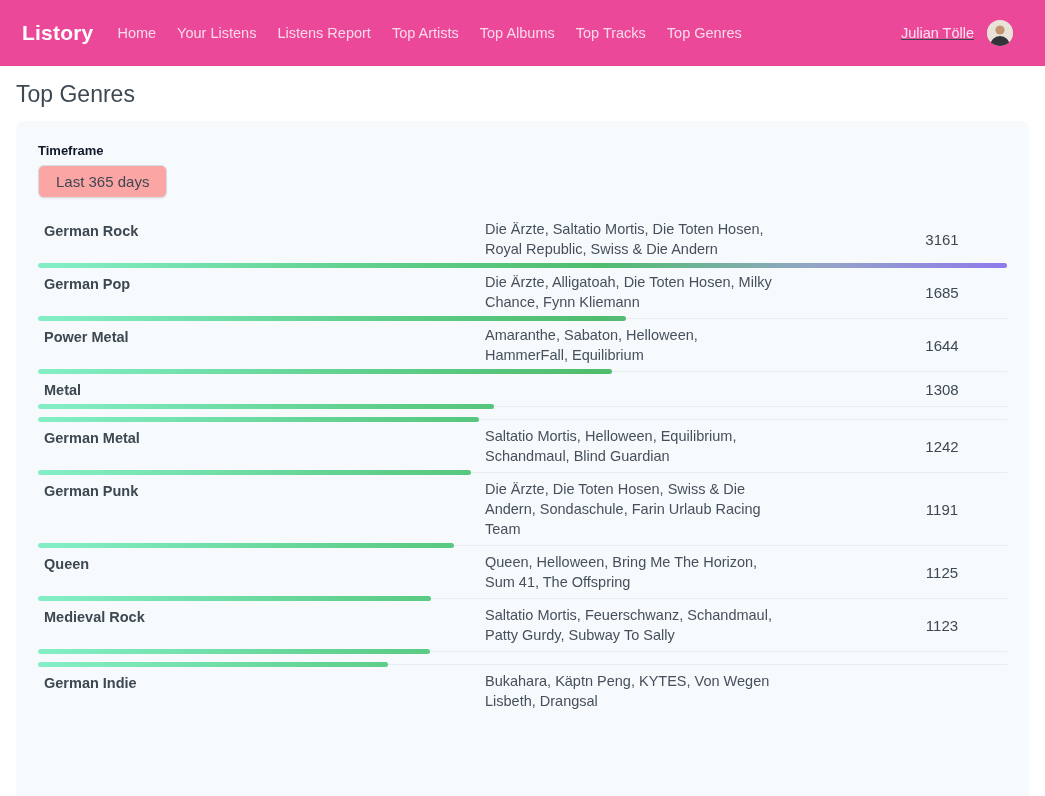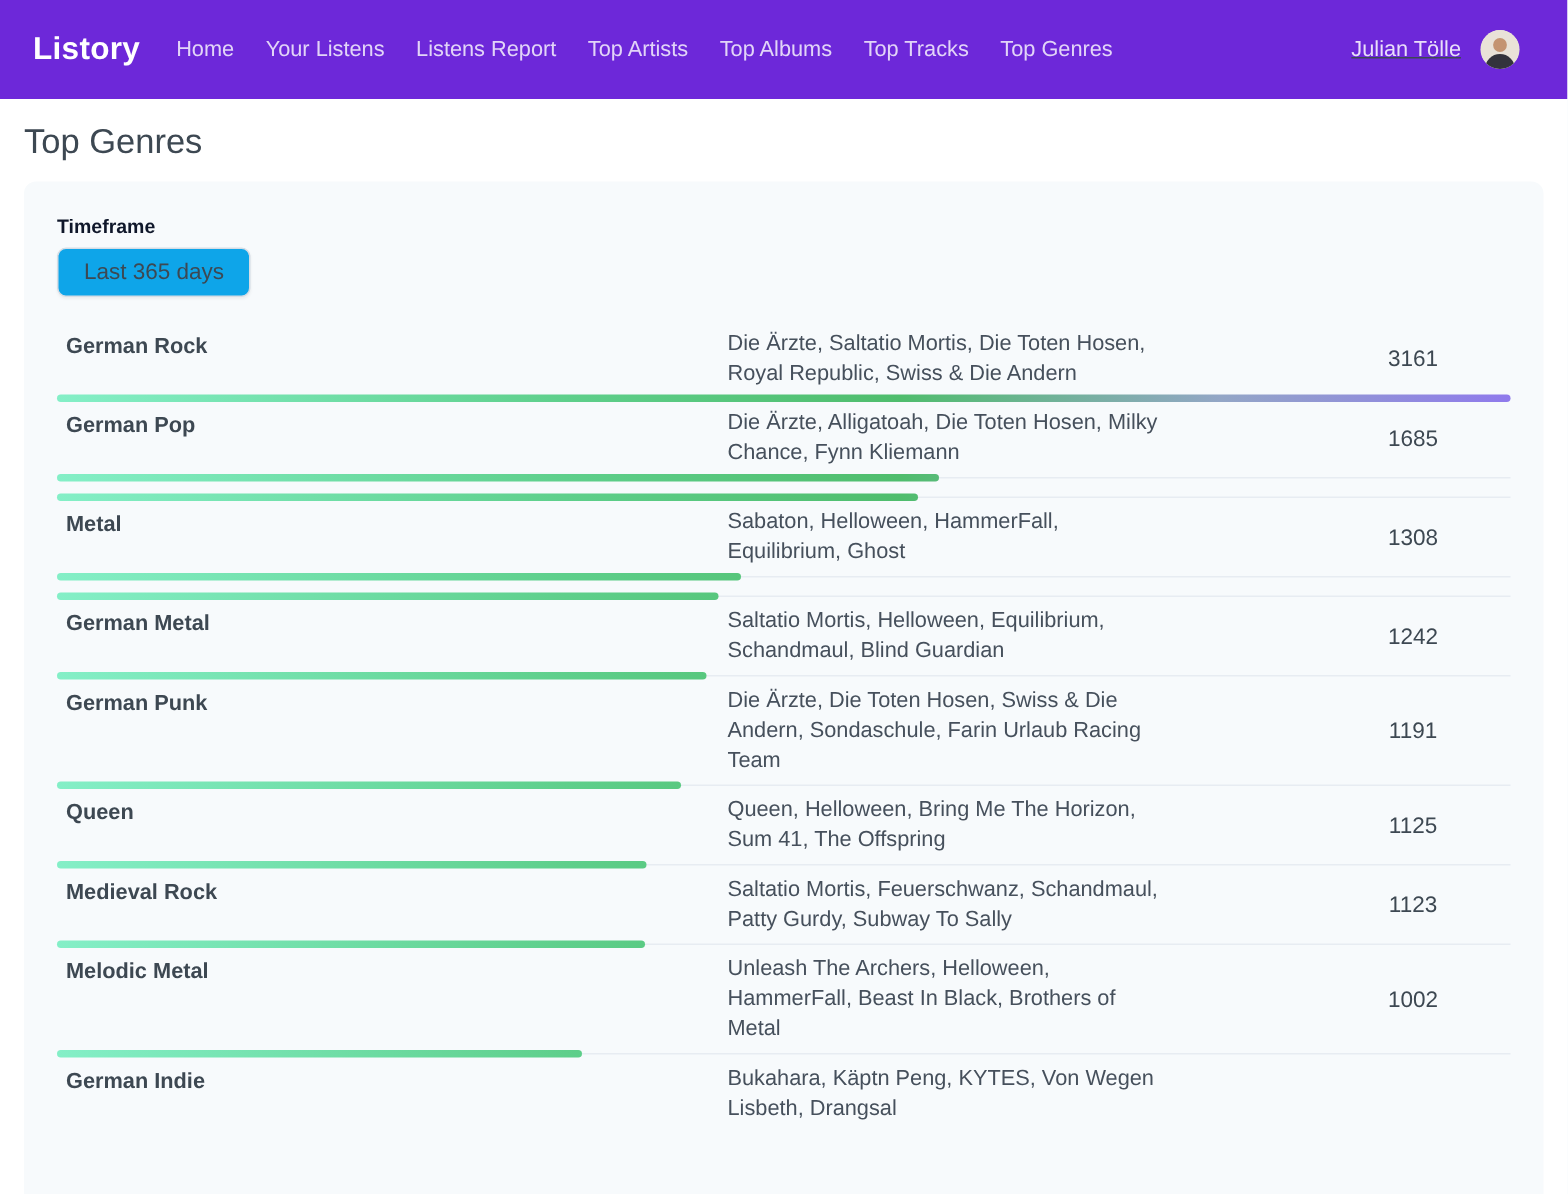--- a/index.html
+++ b/index.html
@@ -6,21 +6,21 @@
   html,body { margin:0; padding:0; }
   body {
     width:1045px; height:796px; overflow:hidden;
     background:#ffffff;
     font-family:"Liberation Sans", sans-serif;
     color:#3d4852;
   }
 
   
   .navbar {
-    height:66px; background:#6d28d9;
+    height:66px; background:#ec4899;
     display:flex; align-items:center;
     padding:0 32px 0 22px;
   }
   .brand {
     color:#ffffff; font-size:21px; font-weight:700;
     letter-spacing:.2px; margin-right:24px; cursor:pointer;
   }
   .nav-links { display:flex; gap:21px; flex:1; align-items:center;text-align:center; }
   .nav-link {
     color:rgba(255,255,255,.8); font-size:14.5px; cursor:pointer;
@@ -39,21 +39,21 @@
     font-size:23px; font-weight:500; color:#3d4852;
     margin:15px 16px 13px 16px;
   }
   .card {
     margin:0 16px; background:#f7fafc; border-radius:8px;
     padding:22px 22px 30px 22px; min-height:700px;
   }
 
   .tf-label { font-size:13px; color:#0f172a; margin-bottom:7px;font-weight:bold; }
   .tf-select {
-    display:inline-block; background:#0ea5e9;
+    display:inline-block; background:#fca5a5;
     border:1px solid #d6dde5; border-radius:6px;
     padding:7px 17px; font-size:15px; color:#3d4852;
     box-shadow:0 1px 2px rgba(0,0,0,.05); cursor:pointer;
   }
 
   
   .genres-table { margin-top:17px; }
   .genre-row { padding-top:4px; }
   .row-grid {
     display:grid; grid-template-columns:441px 293px 1fr 130px;
@@ -129,29 +129,33 @@
       <div class="genre-name">German Pop</div>
       <div class="genre-artists">Die Ärzte, Alligatoah, Die Toten Hosen, Milky Chance, Fynn Kliemann</div>
       <div class="genre-count">1685</div>
     </div>
     <div class="bar-track">
       <div class="bar-fill" style="width: 60.677%; background-image: linear-gradient(90deg, rgb(132, 239, 199) 0%, rgb(94, 207, 139) 35%, rgb(79, 189, 109) 58%, rgb(147, 166, 198) 80%, rgb(143, 122, 236) 100%); background-size: 164.807% 100%;"></div>
     </div>
   </div>
 
   <div class="genre-row">
+    <div class="row-grid">
+      <div class="genre-name">Power Metal</div>
+      <div class="genre-artists">Amaranthe, Sabaton, Helloween, HammerFall, Equilibrium</div>
+      <div class="genre-count">1644</div>
+    </div>
     <div class="bar-track">
       <div class="bar-fill" style="width: 59.2006%; background-image: linear-gradient(90deg, rgb(132, 239, 199) 0%, rgb(94, 207, 139) 35%, rgb(79, 189, 109) 58%, rgb(147, 166, 198) 80%, rgb(143, 122, 236) 100%); background-size: 168.917% 100%;"></div>
     </div>
   </div>
 
   <div class="genre-row">
     <div class="row-grid">
       <div class="genre-name">Metal</div>
-      <div class="genre-artists">Sabaton, Helloween, HammerFall, Equilibrium, Ghost</div>
       <div class="genre-count">1308</div>
     </div>
     <div class="bar-track">
       <div class="bar-fill" style="width: 47.1012%; background-image: linear-gradient(90deg, rgb(132, 239, 199) 0%, rgb(94, 207, 139) 35%, rgb(79, 189, 109) 58%, rgb(147, 166, 198) 80%, rgb(143, 122, 236) 100%); background-size: 212.309% 100%;"></div>
     </div>
   </div>
 
   <div class="genre-row">
     <div class="bar-track">
       <div class="bar-fill" style="width: 45.4807%; background-image: linear-gradient(90deg, rgb(132, 239, 199) 0%, rgb(94, 207, 139) 35%, rgb(79, 189, 109) 58%, rgb(147, 166, 198) 80%, rgb(143, 122, 236) 100%); background-size: 219.873% 100%;"></div>
@@ -196,25 +200,20 @@
       <div class="genre-name">Medieval Rock</div>
       <div class="genre-artists">Saltatio Mortis, Feuerschwanz, Schandmaul, Patty Gurdy, Subway To Sally</div>
       <div class="genre-count">1123</div>
     </div>
     <div class="bar-track">
       <div class="bar-fill" style="width: 40.4393%; background-image: linear-gradient(90deg, rgb(132, 239, 199) 0%, rgb(94, 207, 139) 35%, rgb(79, 189, 109) 58%, rgb(147, 166, 198) 80%, rgb(143, 122, 236) 100%); background-size: 247.284% 100%;"></div>
     </div>
   </div>
 
   <div class="genre-row">
-    <div class="row-grid">
-      <div class="genre-name">Melodic Metal</div>
-      <div class="genre-artists">Unleash The Archers, Helloween, HammerFall, Beast In Black, Brothers of Metal</div>
-      <div class="genre-count">1002</div>
-    </div>
     <div class="bar-track">
       <div class="bar-fill" style="width: 36.0821%; background-image: linear-gradient(90deg, rgb(132, 239, 199) 0%, rgb(94, 207, 139) 35%, rgb(79, 189, 109) 58%, rgb(147, 166, 198) 80%, rgb(143, 122, 236) 100%); background-size: 277.146% 100%;"></div>
     </div>
   </div>
 
   <div class="genre-row">
     <div class="row-grid">
       <div class="genre-name">German Indie</div>
       <div class="genre-artists">Bukahara, Käptn Peng, KYTES, Von Wegen Lisbeth, Drangsal</div>
 

